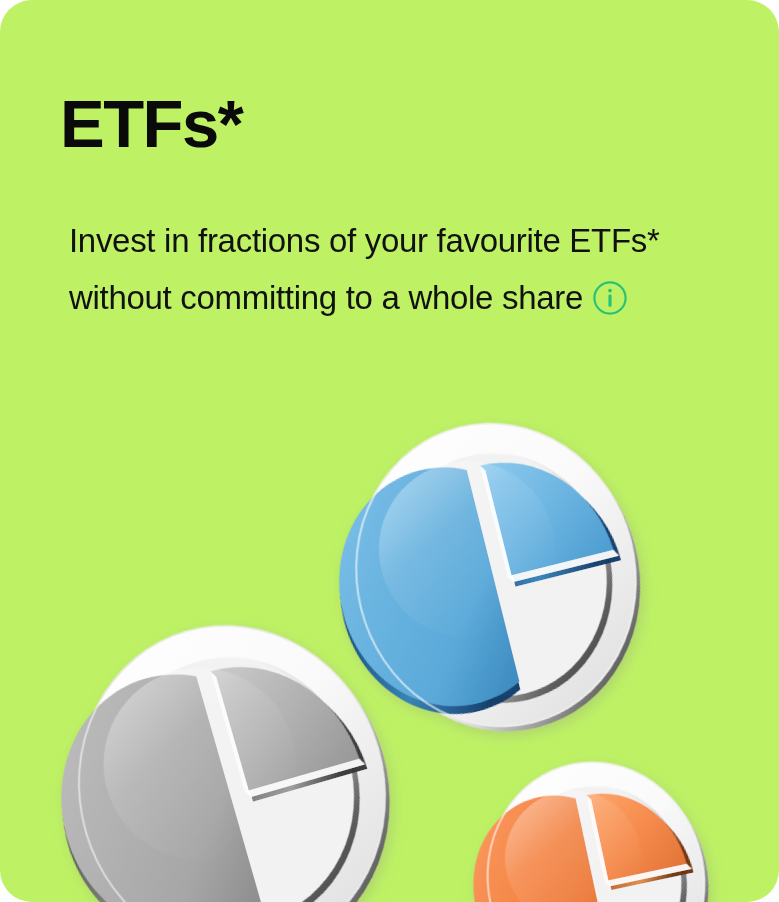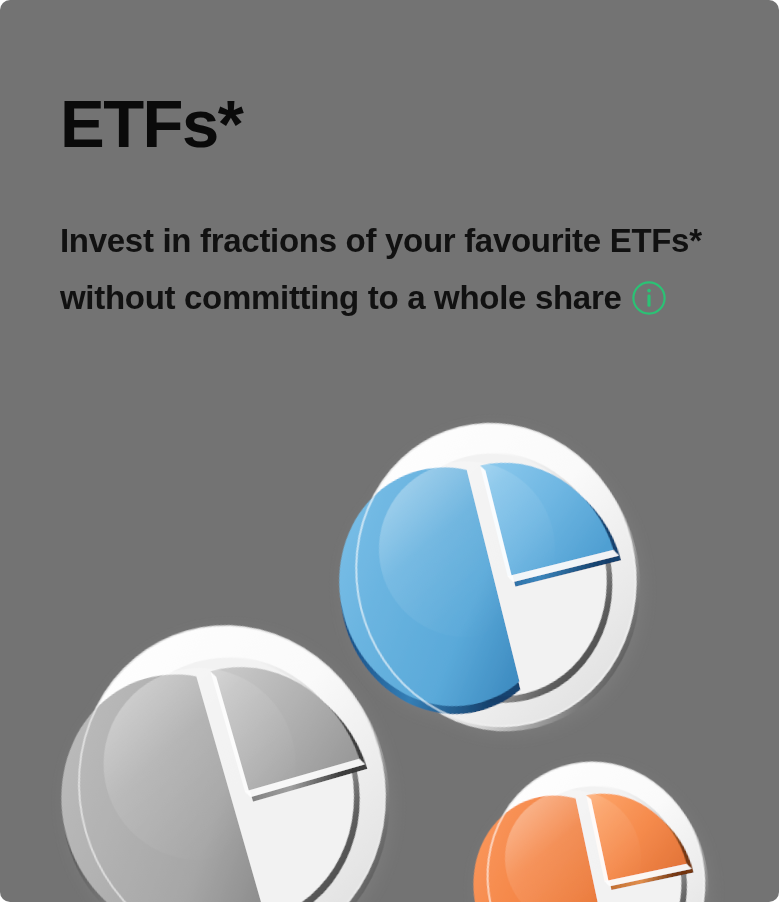--- a/index.html
+++ b/index.html
@@ -11,22 +11,22 @@
     width: 779px;
     height: 902px;
     overflow: hidden;
     font-family: "Liberation Sans", sans-serif;
   }
 
   #card {
     position: relative;
     width: 779px;
     height: 902px;
-    background: #737373;
-    border-radius: 10px;
+    background: #bef264;
+    border-radius: 32px;
     overflow: hidden;
     box-sizing: border-box;
   }
 
   
   #text-block {
     position: absolute;
     left: 60px;
     top: 88px;
     width: 680px;
@@ -43,25 +43,25 @@
     color: #0a0a0a;
     -webkit-font-smoothing: antialiased;
   }
 
   #subtitle-wrap {
     margin-top: 52px;
     max-width: 668px;
   }
 
   #subtitle {
-    margin: 0;
+    margin: 9px;
     font-family: "Liberation Sans", sans-serif;
     font-size: 33px;
     line-height: 57px;
-    font-weight: 700;
+    font-weight: 400;
     letter-spacing: -0.3px;
     color: #111111;
   }
 
   #info-icon {
     display: inline-block;
     vertical-align: -7px;
     margin-left: 9px;
     width: 36px;
     height: 36px;

